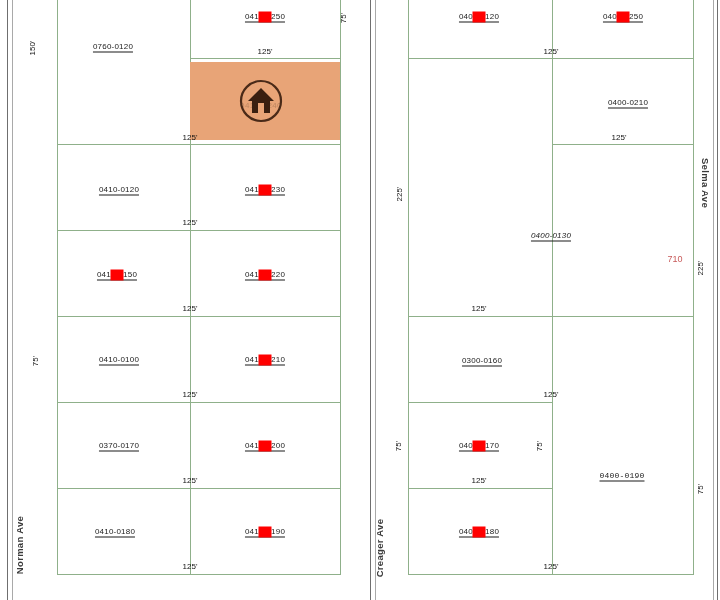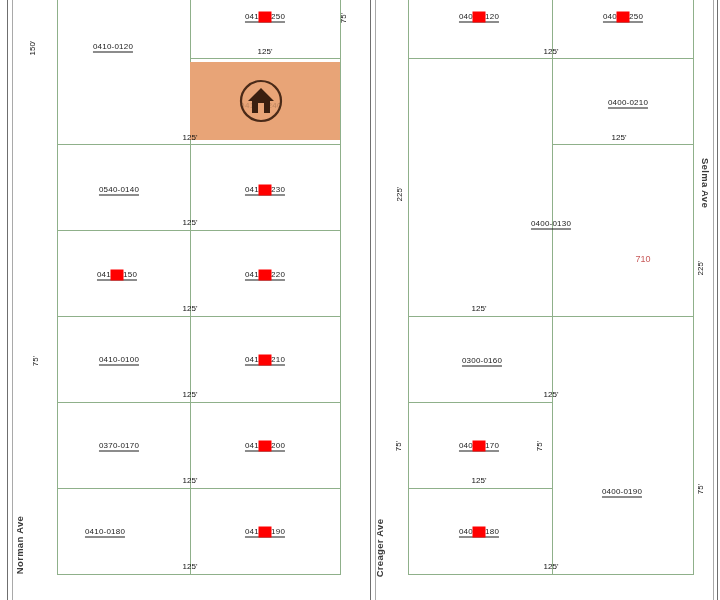--- a/index.html
+++ b/index.html
@@ -75,20 +75,21 @@
     transform: translate(-50%, -50%) rotate(-90deg);
   }
 
   
   .addr-num {
     position: absolute;
     font-size: 9px;
     color: #c85a5a;
     white-space: nowrap;
     transform: translate(-50%, -50%);
+    margin-left: 32px;
   }
 
   
   .street-name {
     position: absolute;
     font-size: 9.5px;
     font-weight: bold;
     color: #3a3a3a;
     white-space: nowrap;
     letter-spacing: 0.3px;
@@ -157,49 +158,49 @@
   <div id="road-lines">
       <div class="roadline" style="left: 7px; top: 0px; height: 600px;"></div>
       <div class="roadline thin" style="left: 12px; top: 0px; height: 600px;"></div>
       <div class="roadline" style="left: 370px; top: 0px; height: 600px;"></div>
       <div class="roadline thin" style="left: 375px; top: 0px; height: 600px;"></div>
       <div class="roadline thin" style="left: 713px; top: 0px; height: 600px;"></div>
       <div class="roadline" style="left: 717px; top: 0px; height: 600px;"></div>
     </div>
 
   <div id="parcel-labels">
-      <div class="parcel-label" style="left: 113px; top: 47px;">0410-0120</div>
+      <div class="parcel-label" style="left: 113px; top: 47px;">0760-0120</div>
       <div class="parcel-label" style="left: 265px; top: 17px;">0410-0250</div>
       <div class="red-marker" style="left: 265px; top: 17px; background: rgb(255, 0, 0);"></div>
-      <div class="parcel-label" style="left: 119px; top: 190px;">0540-0140</div>
+      <div class="parcel-label" style="left: 119px; top: 190px;">0410-0120</div>
       <div class="parcel-label" style="left: 265px; top: 190px;">0410-0230</div>
       <div class="red-marker" style="left: 265px; top: 190px; background: rgb(255, 0, 0);"></div>
       <div class="parcel-label" style="left: 117px; top: 275px;">0410-0150</div>
       <div class="red-marker" style="left: 117px; top: 275px; background: rgb(255, 0, 0);"></div>
       <div class="parcel-label" style="left: 265px; top: 275px;">0410-0220</div>
       <div class="red-marker" style="left: 265px; top: 275px; background: rgb(255, 0, 0);"></div>
       <div class="parcel-label" style="left: 119px; top: 360px;">0410-0100</div>
       <div class="parcel-label" style="left: 265px; top: 360px;">0410-0210</div>
       <div class="red-marker" style="left: 265px; top: 360px; background: rgb(255, 0, 0);"></div>
       <div class="parcel-label" style="left: 119px; top: 446px;">0370-0170</div>
       <div class="parcel-label" style="left: 265px; top: 446px;">0410-0200</div>
       <div class="red-marker" style="left: 265px; top: 446px; background: rgb(255, 0, 0);"></div>
-      <div class="parcel-label" style="left: 105px; top: 532px;">0410-0180</div>
+      <div class="parcel-label" style="left: 115px; top: 532px;">0410-0180</div>
       <div class="parcel-label" style="left: 265px; top: 532px;">0410-0190</div>
       <div class="red-marker" style="left: 265px; top: 532px; background: rgb(255, 0, 0);"></div>
       <div class="parcel-label" style="left: 479px; top: 17px;">0400-0120</div>
       <div class="red-marker" style="left: 479px; top: 17px; background: rgb(255, 0, 0);"></div>
       <div class="parcel-label" style="left: 623px; top: 17px;">0400-0250</div>
       <div class="red-marker" style="left: 623px; top: 17px; background: rgb(255, 0, 0);"></div>
       <div class="parcel-label" style="left: 628px; top: 103px;">0400-0210</div>
-      <div class="parcel-label" style="left: 551px; top: 224px;">0400-0130</div>
+      <div class="parcel-label" style="left: 551px; top: 236px; font-style: italic;">0400-0130</div>
       <div class="parcel-label" style="left: 482px; top: 361px;">0300-0160</div>
       <div class="parcel-label" style="left: 479px; top: 446px;">0400-0170</div>
       <div class="red-marker" style="left: 479px; top: 446px; background: rgb(255, 0, 0);"></div>
-      <div class="parcel-label" style="left: 622px; top: 492px;">0400-0190</div>
+      <div class="parcel-label" style="left: 622px; top: 476px; font-family: Liberation Mono, monospace;">0400-0190</div>
       <div class="parcel-label" style="left: 479px; top: 532px;">0400-0180</div>
       <div class="red-marker" style="left: 479px; top: 532px; background: rgb(255, 0, 0);"></div>
     </div>
 
   <div id="dimension-labels">
       <div class="dim rot" style="left: 343px; top: 18px;">75'</div>
       <div class="dim rot" style="left: 32px; top: 48px;">150'</div>
       <div class="dim" style="left: 265px; top: 51px;">125'</div>
       <div class="dim" style="left: 190px; top: 137px;">125'</div>
       <div class="dim" style="left: 190px; top: 222px;">125'</div>

